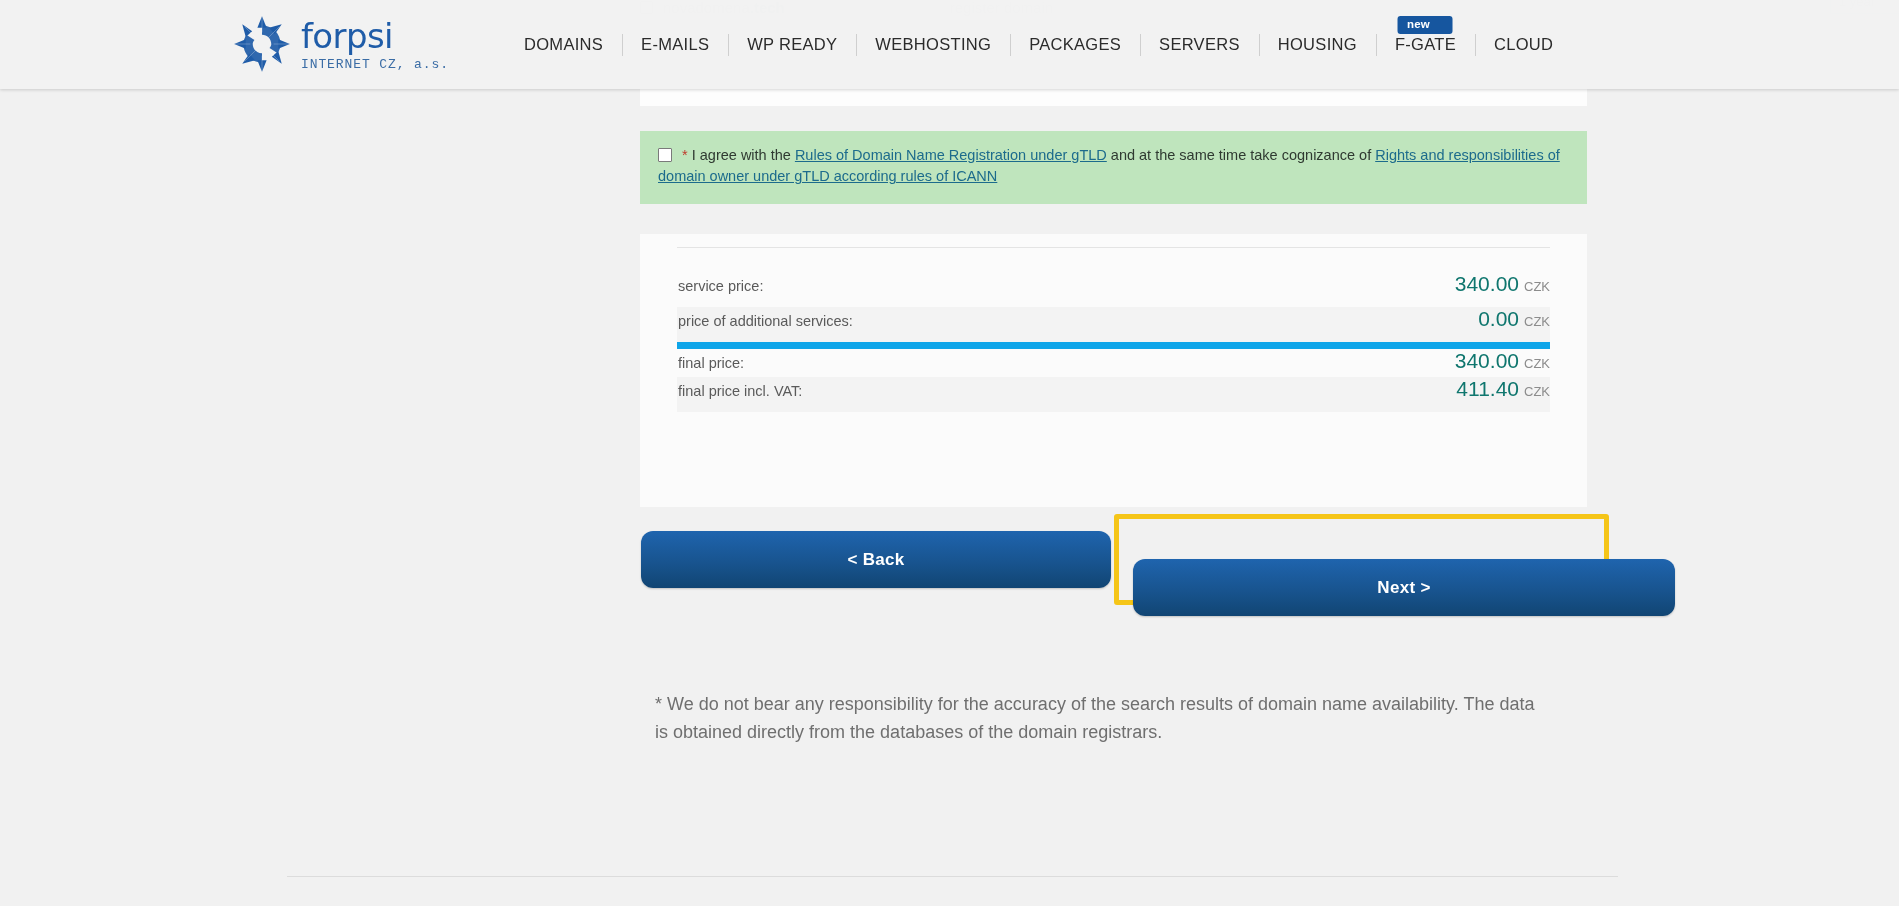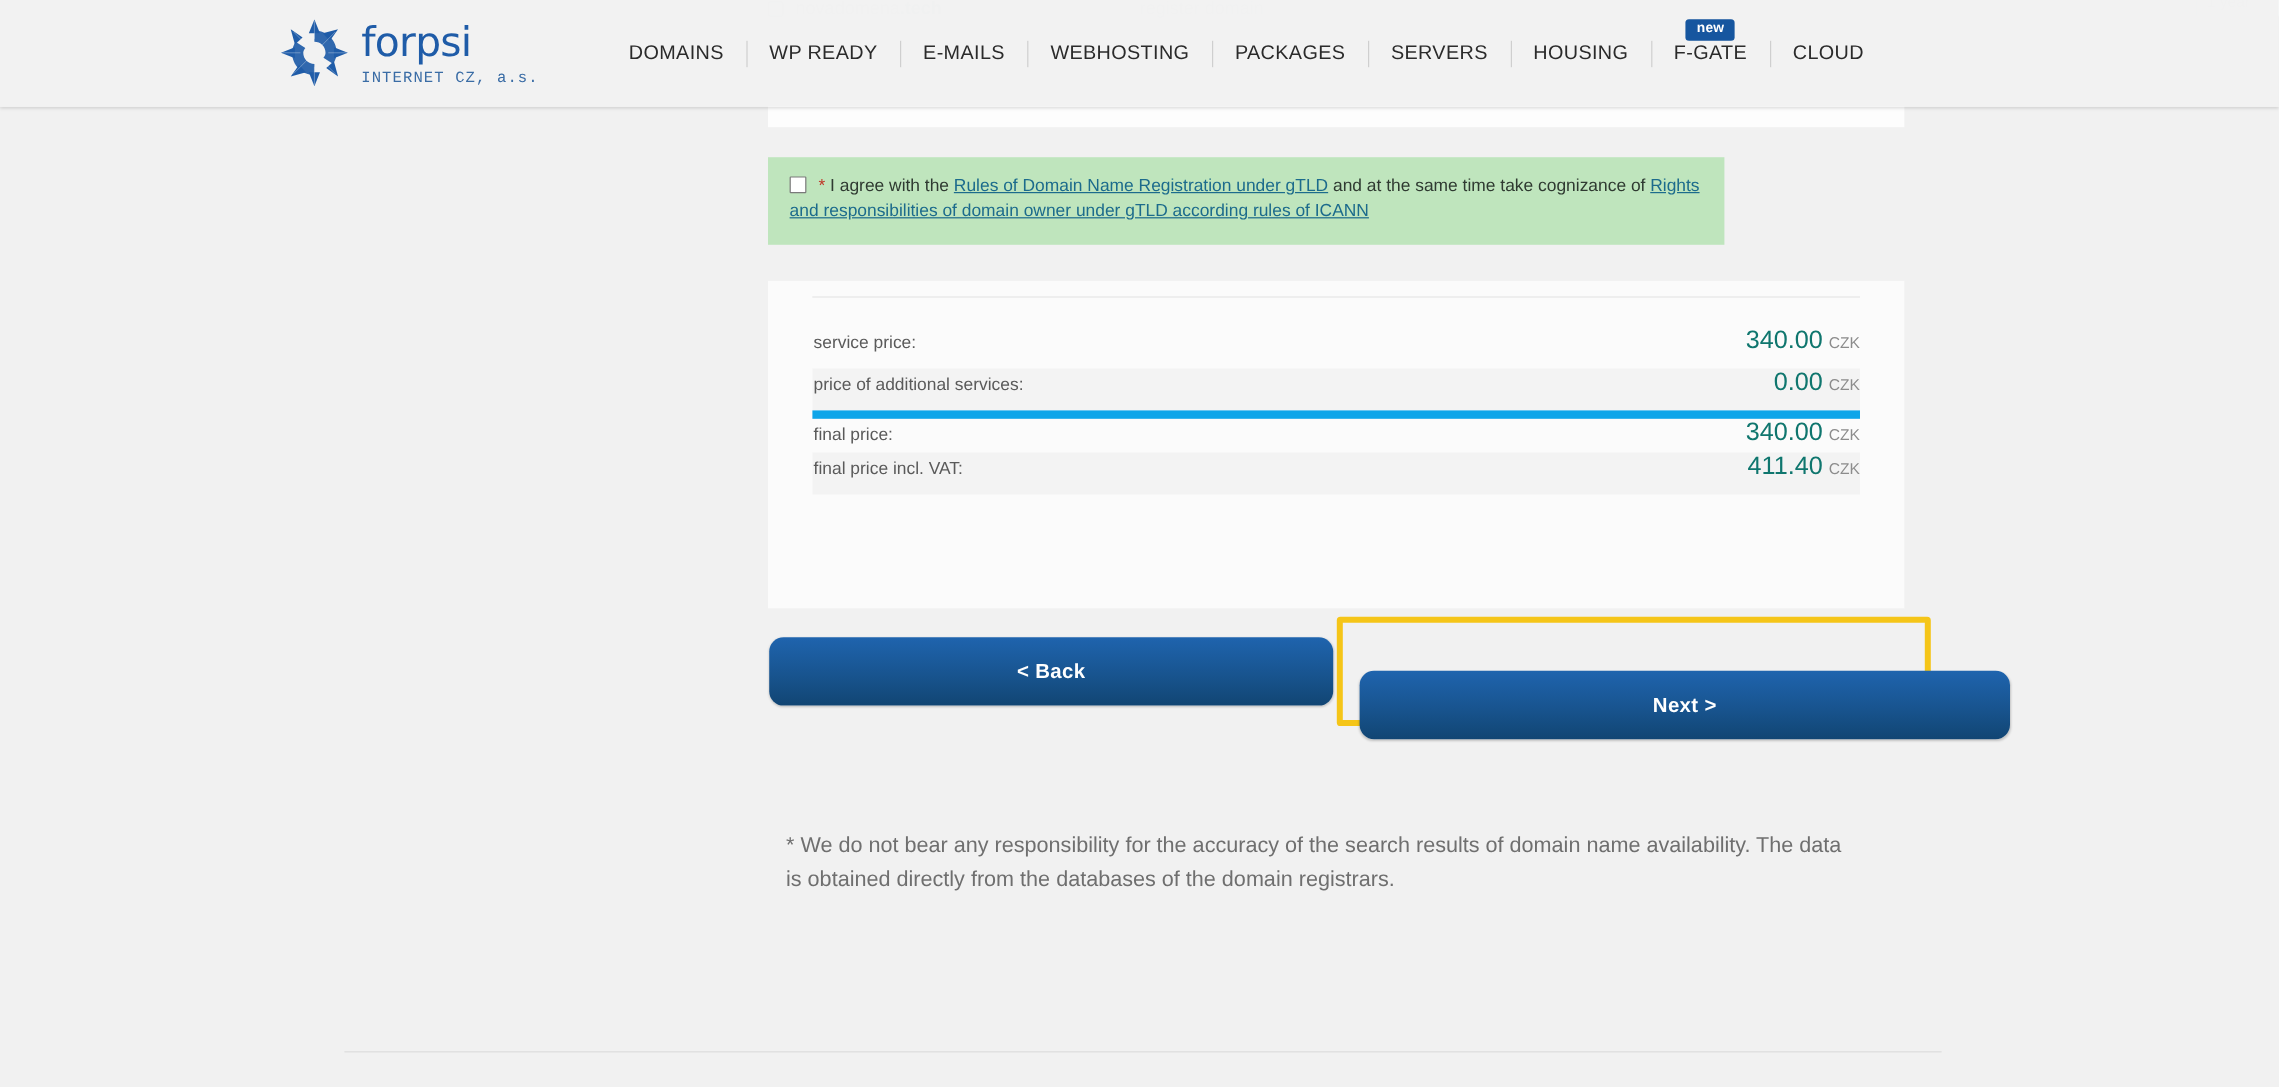--- a/index.html
+++ b/index.html
@@ -129,21 +129,21 @@
   }
   .badge-new {
     position: absolute;
     top: 16px;
     left: 50%;
     transform: translateX(-50%);
     background: #16569f;
     color: #fff;
     font-size: 11.5px;
     font-weight: bold;
-    padding: 2px 9px 3px 9px;
+    padding: 2px 23px 3px 9px;
     border-radius: 3px;
     line-height: 1.15;
     letter-spacing: 0.2px;
   }
 
   
   .content {
     position: absolute;
     top: 0; left: 0;
     width: 1899px;
@@ -156,21 +156,21 @@
     top: 0px;
     width: 947px;
     height: 106px;
     background: #fdfdfd;
   }
 
   .agree-box {
     position: absolute;
     left: 640px;
     top: 131px;
-    width: 797px;
+    width: 947px;
     padding: 14px 18px 16px 18px;
     background: #bfe5bd;
     font-size: 14.5px;
     line-height: 1.48;
     color: #2f3a31;
   }
   .agree-box .chk {
     appearance: none;
     -webkit-appearance: none;
     width: 14px; height: 14px;
@@ -380,22 +380,22 @@
           </g>
         </svg>
         <div class="logo-text">
           <div class="logo-word">forpsi</div>
           <div class="logo-sub">INTERNET CZ, a.s.</div>
         </div>
       </div>
 
       <nav class="nav">
         <div class="nav-item">DOMAINS</div>
+        <div class="nav-item">E-MAILS</div>
         <div class="nav-item">WP READY</div>
-        <div class="nav-item">E-MAILS</div>
         <div class="nav-item">WEBHOSTING</div>
         <div class="nav-item">PACKAGES</div>
         <div class="nav-item">SERVERS</div>
         <div class="nav-item">HOUSING</div>
         <div class="nav-item">
           <span class="badge-new">new</span>
           <span>F-GATE</span>
         </div>
         <div class="nav-item">CLOUD</div>
       </nav>

